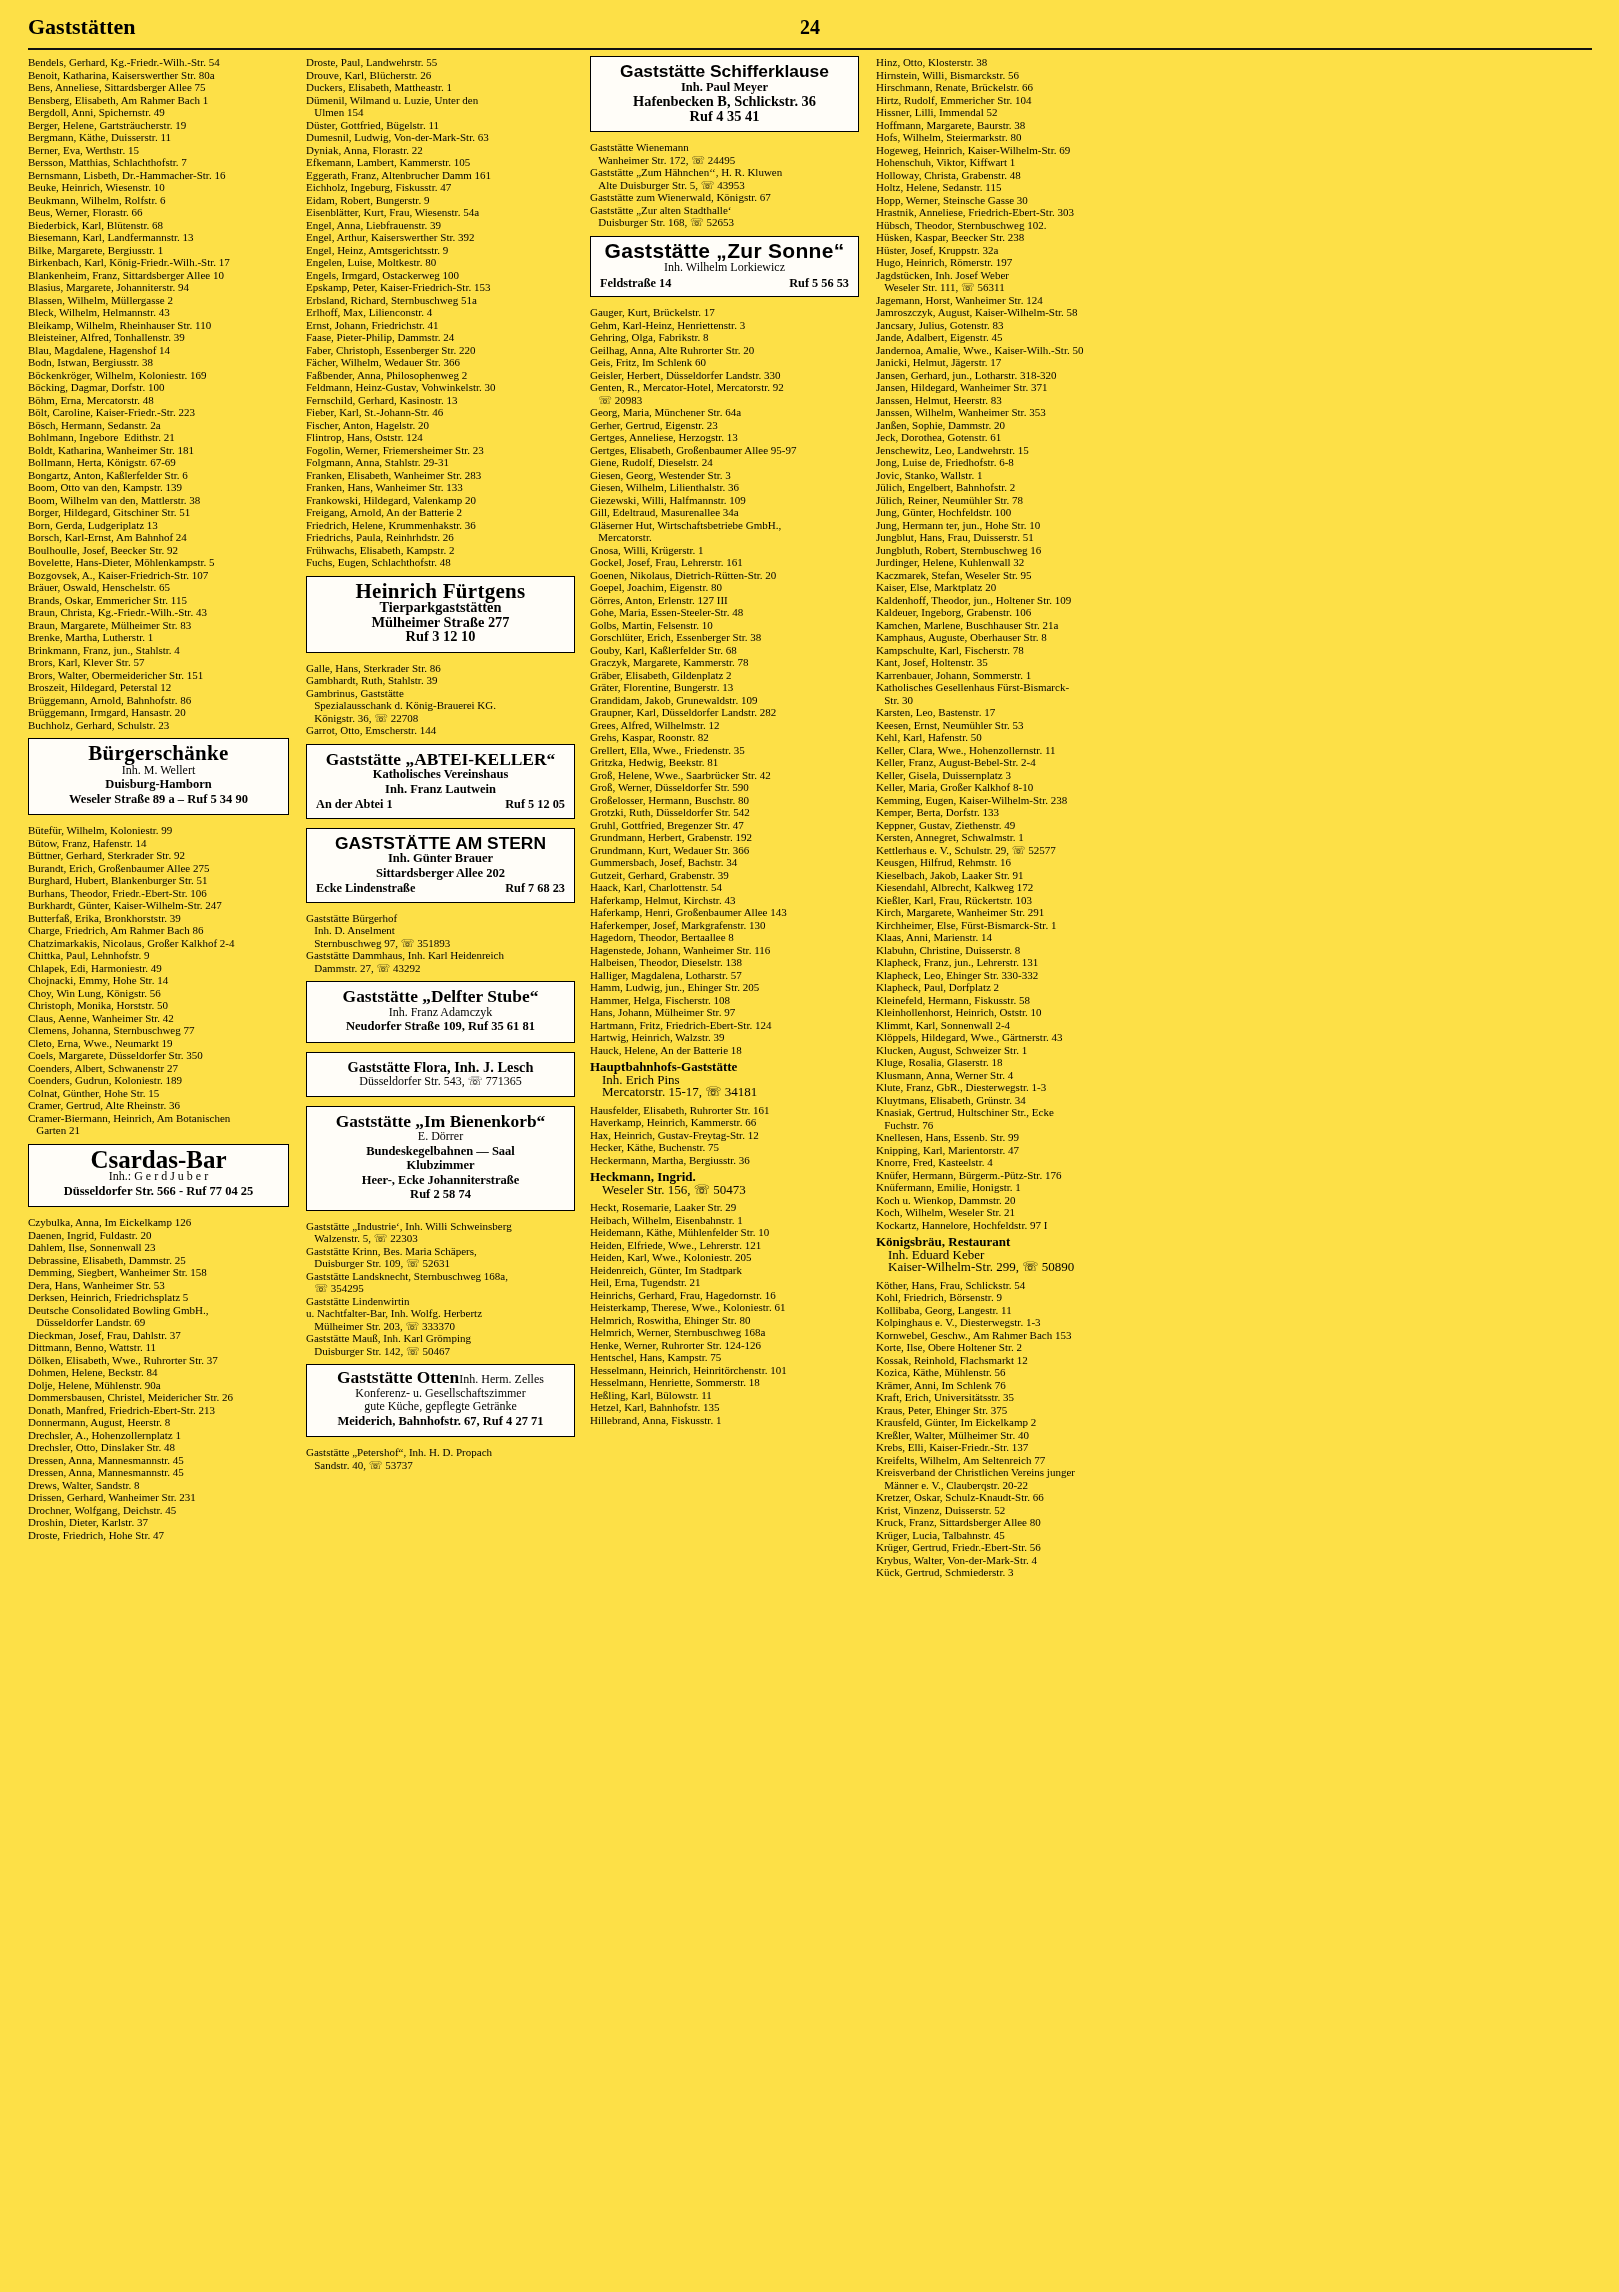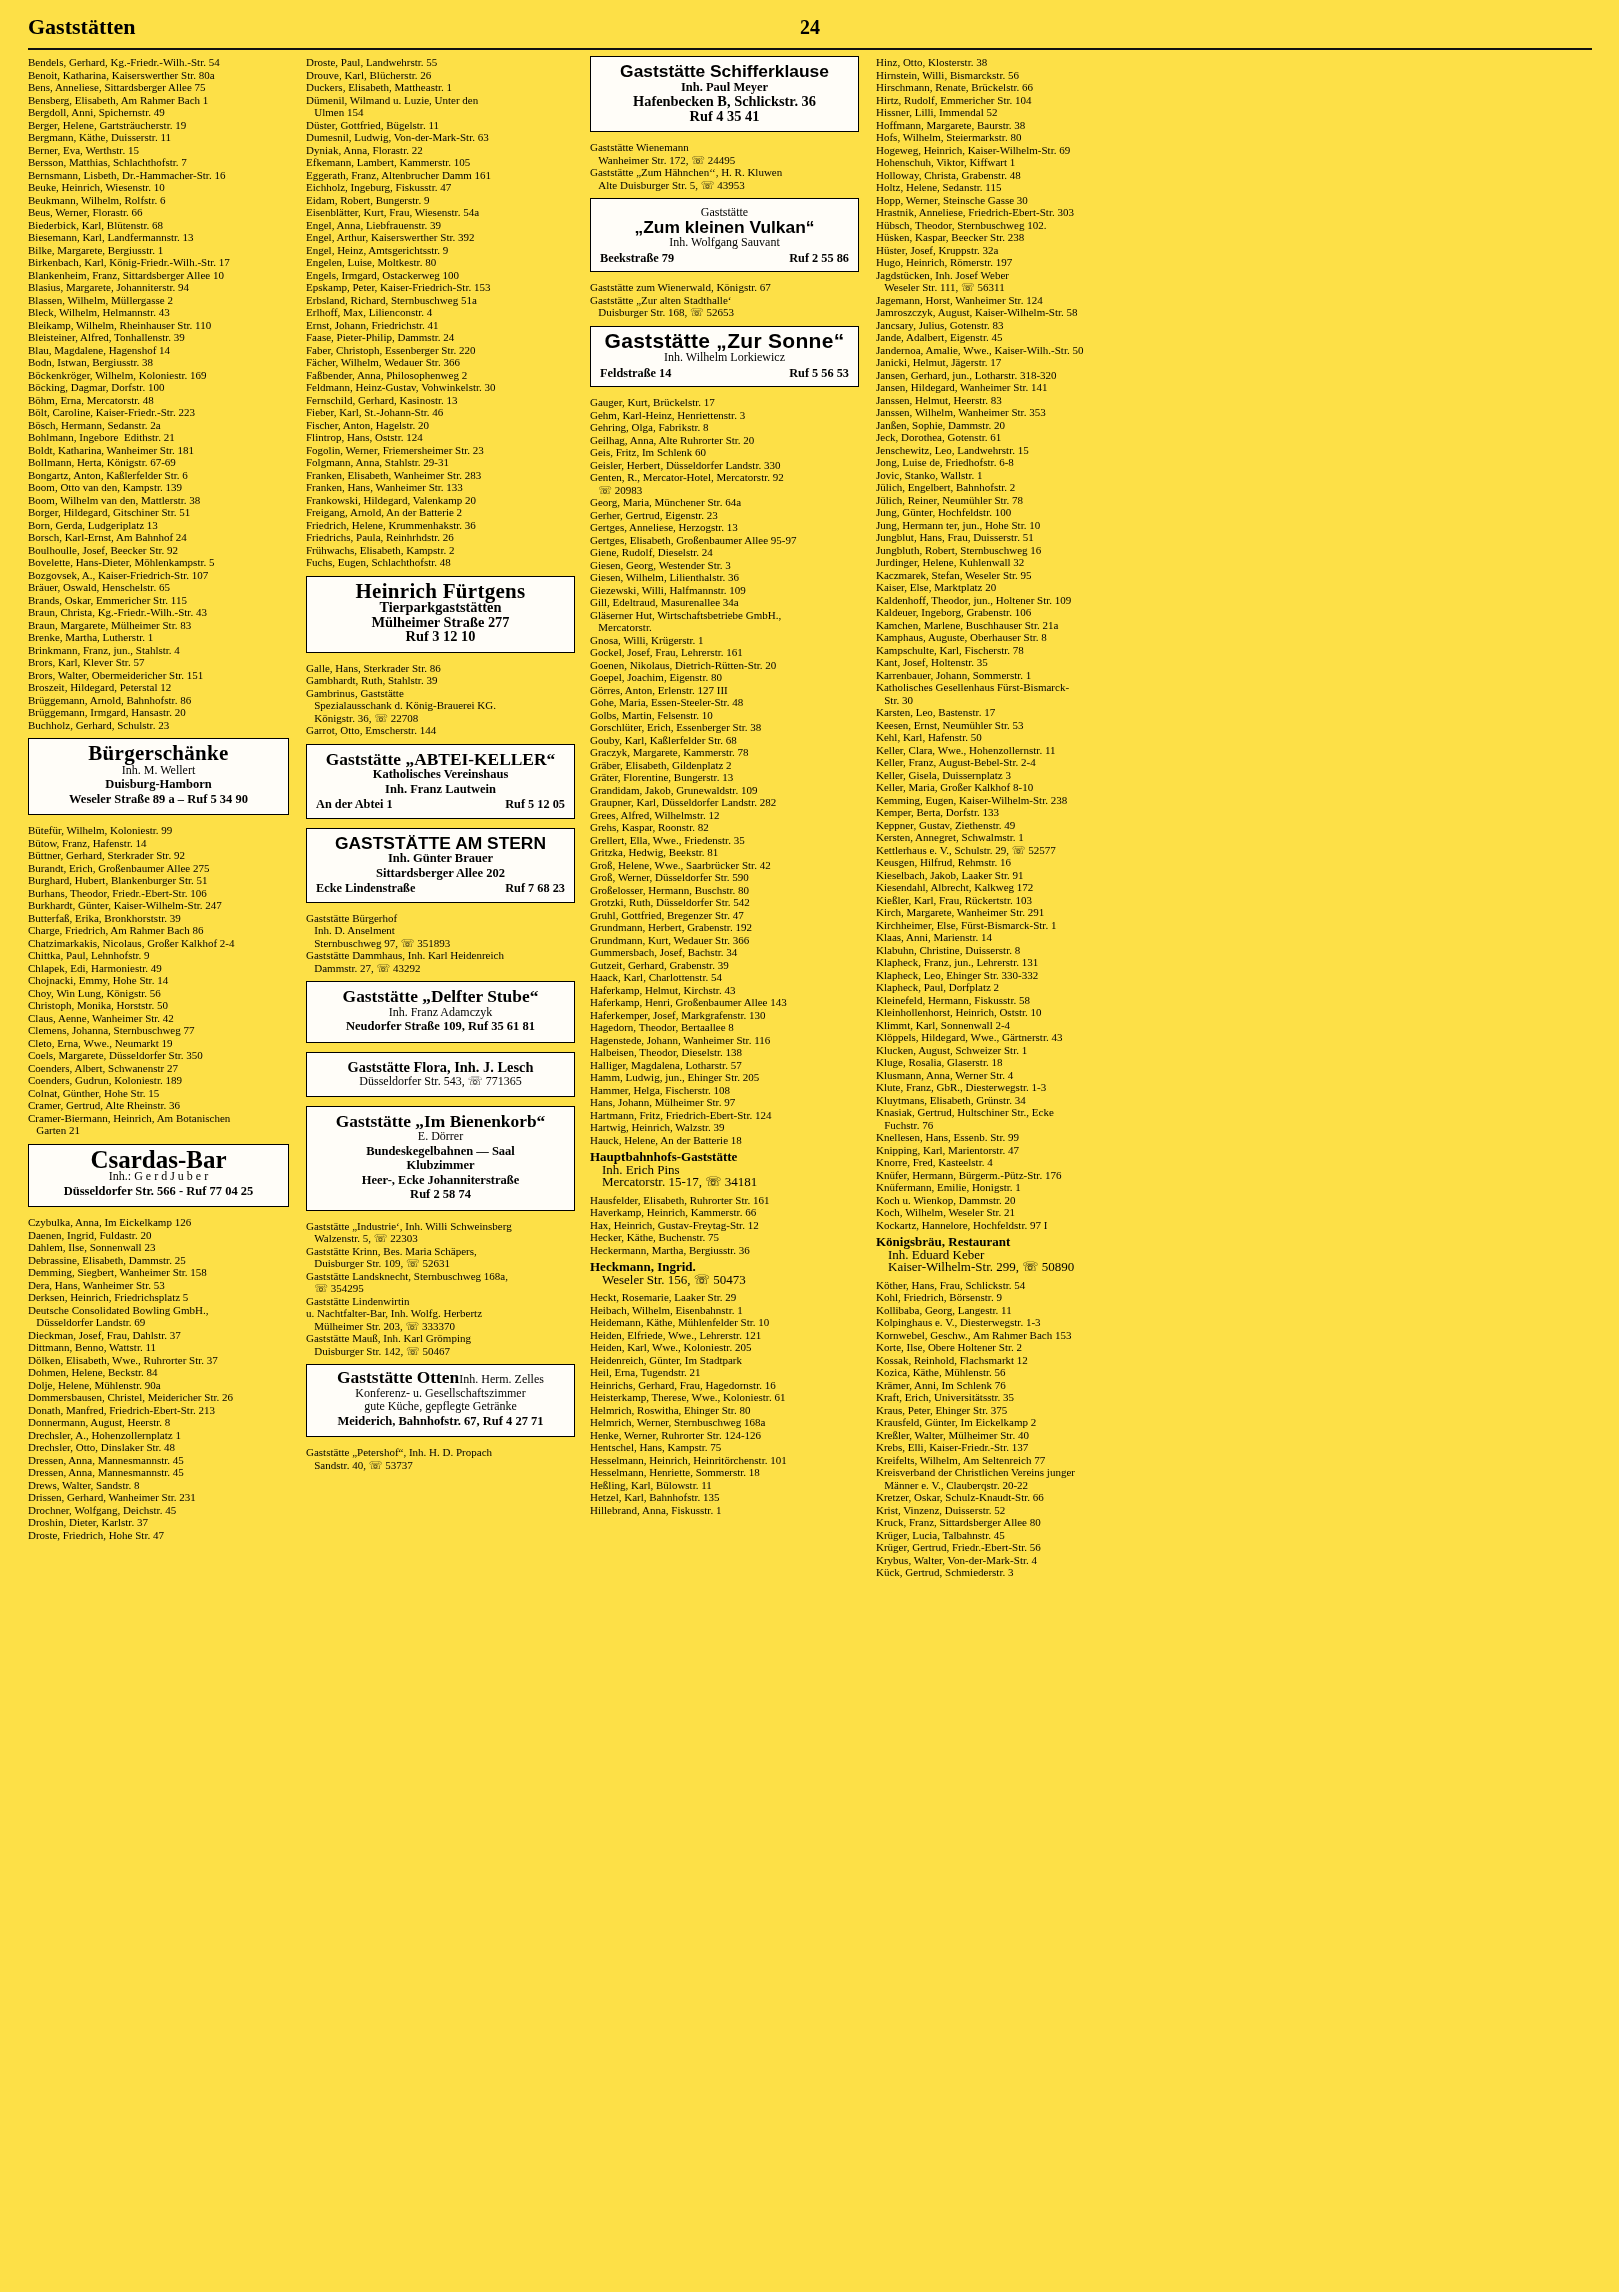--- a/index.html
+++ b/index.html
@@ -431,29 +431,20 @@
         <div class="med">Ruf 4 35 41</div>
       </div>
 
       <div id="c3e1">
           <div class="entry">Gaststätte Wienemann</div>
           <div class="entry">   Wanheimer Str. 172, ☏ 24495</div>
           <div class="entry">Gaststätte „Zum Hähnchen‘‘, H. R. Kluwen</div>
           <div class="entry">   Alte Duisburger Str. 5, ☏ 43953</div>
         </div>
 
-      <div class="ad">
-        <div class="line">Gaststätte</div>
-        <div class="big2 sans">„Zum kleinen Vulkan“</div>
-        <div class="line">Inh. Wolfgang Sauvant</div>
-        <div class="spread">
-          <span>Beekstraße 79</span>
-          <span>Ruf 2 55 86</span>
-        </div>
-      </div>
 
       <div id="c3e2">
           <div class="entry">Gaststätte zum Wienerwald, Königstr. 67</div>
           <div class="entry">Gaststätte „Zur alten Stadthalle‘</div>
           <div class="entry">   Duisburger Str. 168, ☏ 52653</div>
         </div>
 
       <div class="ad">
         <div class="big sans">Gaststätte „Zur Sonne“</div>
         <div class="line">Inh. Wilhelm Lorkiewicz</div>
@@ -588,21 +579,21 @@
           <div class="entry">Hugo, Heinrich, Römerstr. 197</div>
           <div class="entry">Jagdstücken, Inh. Josef Weber</div>
           <div class="entry">   Weseler Str. 111, ☏ 56311</div>
           <div class="entry">Jagemann, Horst, Wanheimer Str. 124</div>
           <div class="entry">Jamroszczyk, August, Kaiser-Wilhelm-Str. 58</div>
           <div class="entry">Jancsary, Julius, Gotenstr. 83</div>
           <div class="entry">Jande, Adalbert, Eigenstr. 45</div>
           <div class="entry">Jandernoa, Amalie, Wwe., Kaiser-Wilh.-Str. 50</div>
           <div class="entry">Janicki, Helmut, Jägerstr. 17</div>
           <div class="entry">Jansen, Gerhard, jun., Lotharstr. 318-320</div>
-          <div class="entry">Jansen, Hildegard, Wanheimer Str. 141</div>
+          <div class="entry">Jansen, Hildegard, Wanheimer Str. 371</div>
           <div class="entry">Janssen, Helmut, Heerstr. 83</div>
           <div class="entry">Janssen, Wilhelm, Wanheimer Str. 353</div>
           <div class="entry">Janßen, Sophie, Dammstr. 20</div>
           <div class="entry">Jeck, Dorothea, Gotenstr. 61</div>
           <div class="entry">Jenschewitz, Leo, Landwehrstr. 15</div>
           <div class="entry">Jong, Luise de, Friedhofstr. 6-8</div>
           <div class="entry">Jovic, Stanko, Wallstr. 1</div>
           <div class="entry">Jülich, Engelbert, Bahnhofstr. 2</div>
           <div class="entry">Jülich, Reiner, Neumühler Str. 78</div>
           <div class="entry">Jung, Günter, Hochfeldstr. 100</div>

